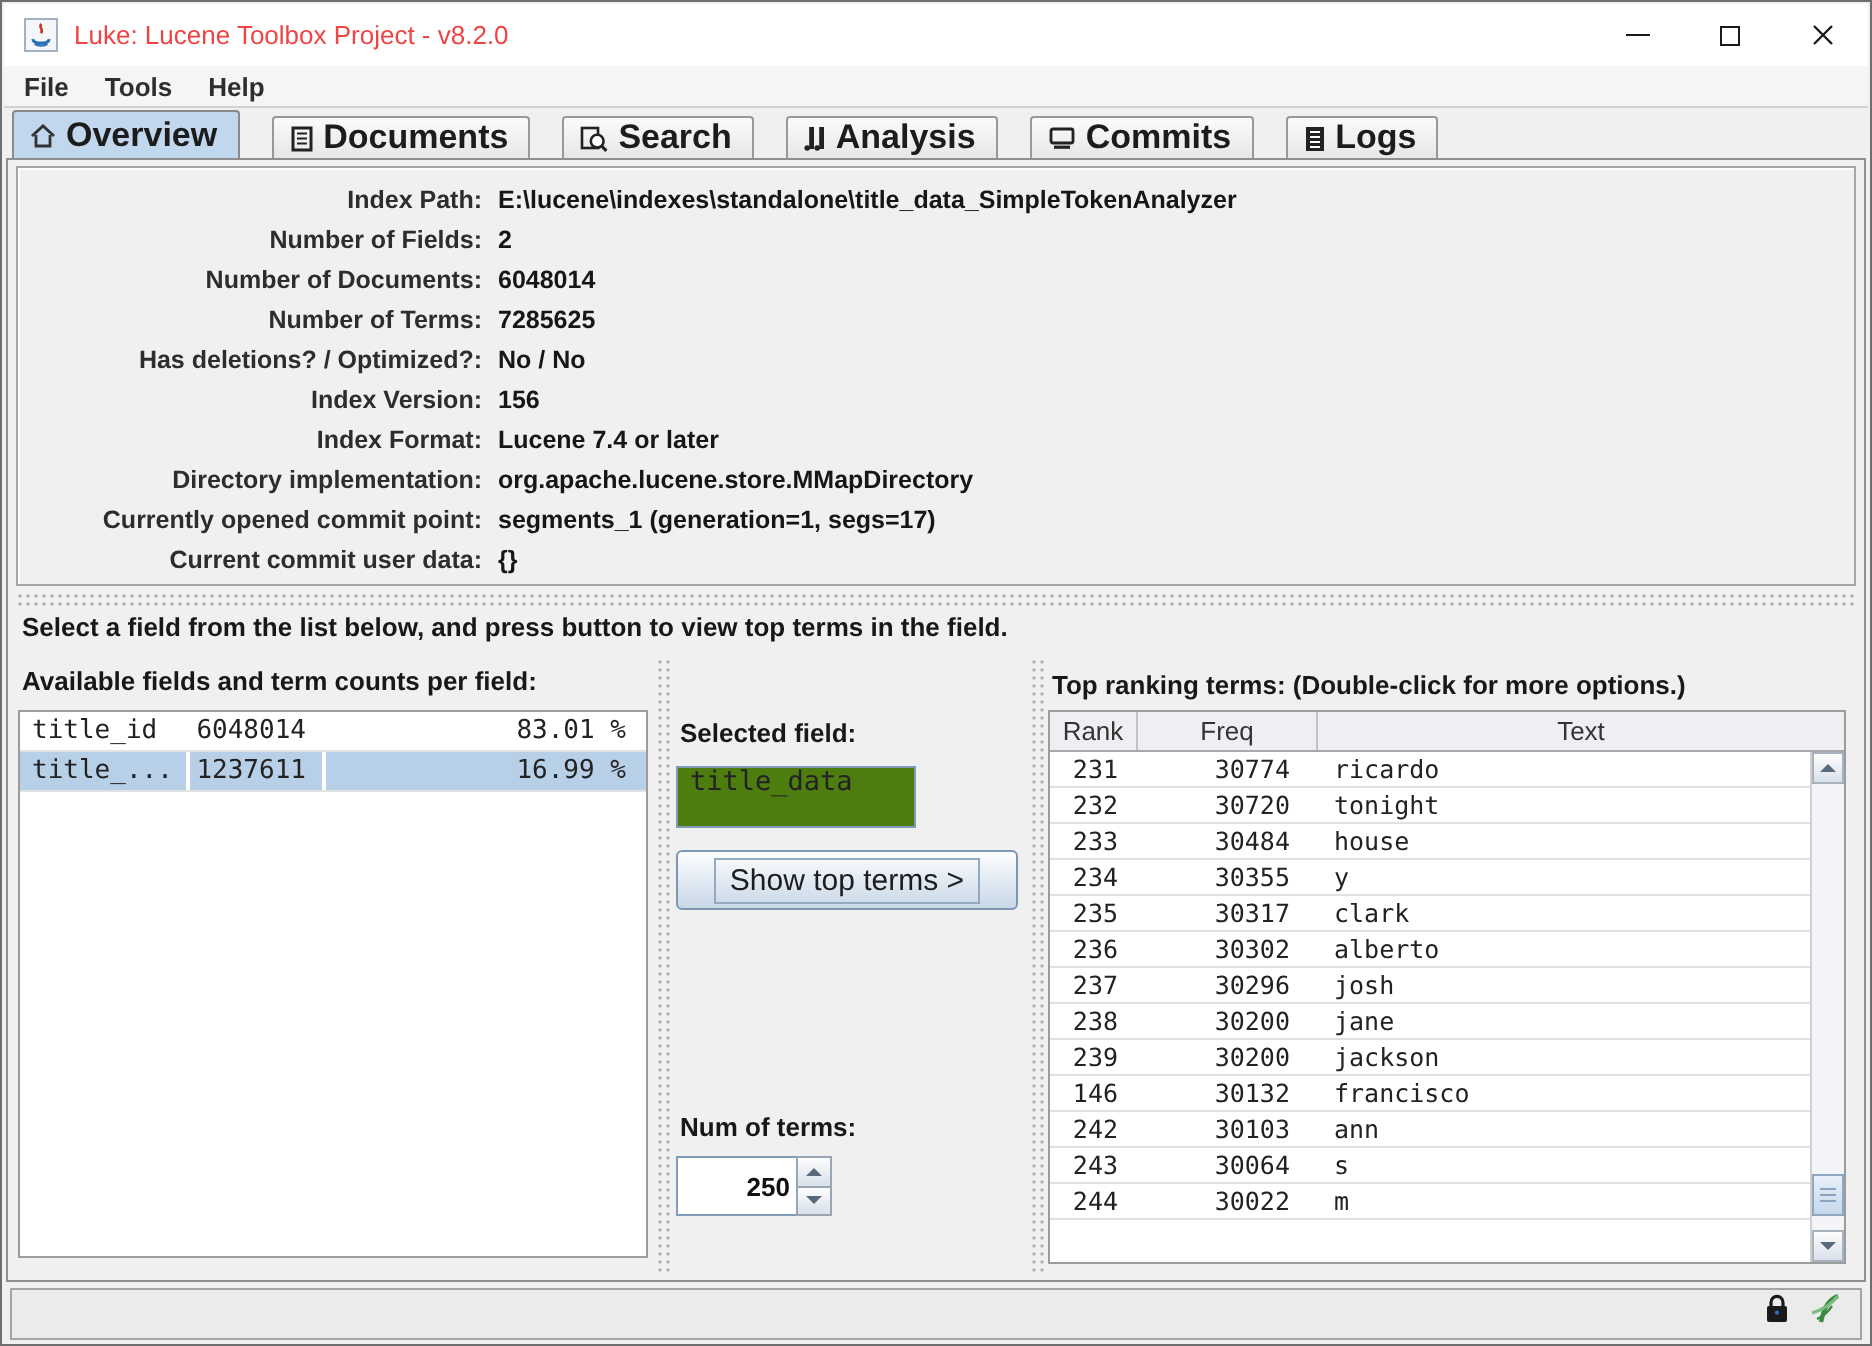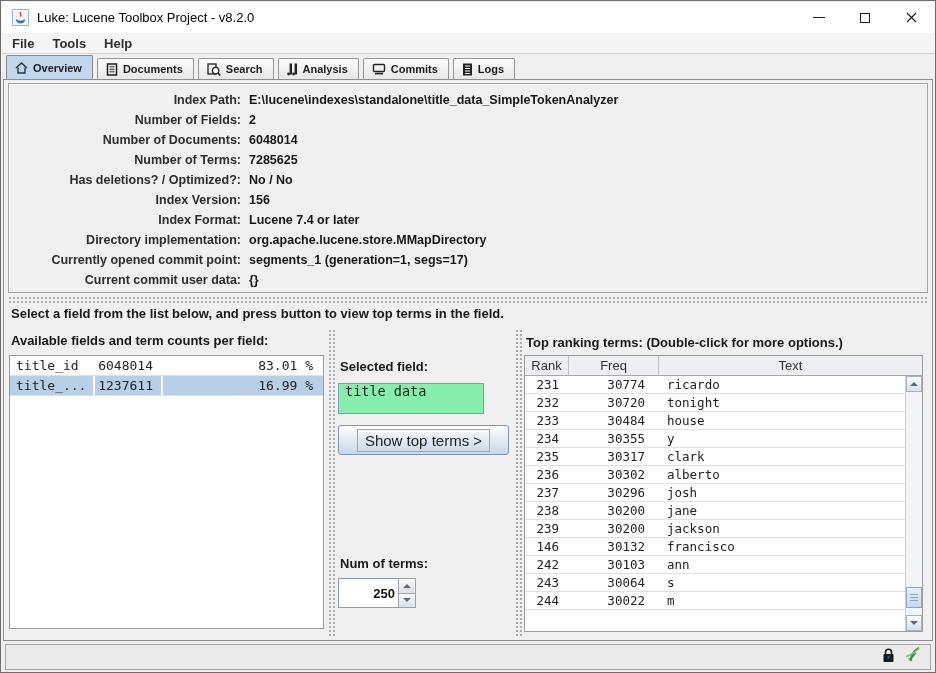--- a/index.html
+++ b/index.html
@@ -9,34 +9,34 @@
     background:#f0f0f0;
     font-family:"Liberation Sans", sans-serif;
     -webkit-font-smoothing:antialiased;
     overflow:hidden;
   }
   .window { position:absolute; inset:0; border:1px solid #6e6e6e; background:#f0f0f0; }
 
   
   .titlebar { position:absolute; left:1px; right:1px; top:1px; height:31px; background:#ffffff; display:flex; align-items:center; }
   .app-icon { margin-left:9px; width:18px; height:18px; display:flex; align-items:center; justify-content:center; }
-  .title-text { margin-left:8px; font-size:13px; color:#000000; }
+  .title-text { margin-left:8px; font-size:13px; color:#ef4444; }
   .win-controls { margin-left:auto; display:flex; height:100%; }
   .win-btn { width:46px; height:100%; display:flex; align-items:center; justify-content:center; }
   .glyph-min { width:12px; height:0; border-top:1px solid #1a1a1a; }
   .glyph-max { width:10px; height:10px; border:1px solid #1a1a1a; }
 
   
   .menubar { position:absolute; left:1px; right:1px; top:32px; height:21px; background:#f5f5f5; border-bottom:1px solid #d2d2d2; display:flex; align-items:center; font-size:13px; font-weight:700; color:#2e2e2e; }
   .menu-item { padding:0 9px; }
   .menu-item:first-child { margin-left:1px; }
 
   
   .tabstrip { position:absolute; left:1px; right:1px; top:53px; height:25px; display:flex; align-items:flex-end; padding-left:4px; }
-  .tab { height:21px; display:flex; align-items:center; gap:5px; padding:0 10px 0 8px; border:1px solid #989898; border-bottom:none; background:linear-gradient(#fbfbfb,#e7e7e7); margin-right:4px; border-radius:2px 2px 0 0; font-size:11px; font-weight:700; color:#1c1c1c; position:relative; }
+  .tab { height:21px; display:flex; align-items:center; gap:5px; padding:0 10px 0 8px; border:1px solid #989898; border-bottom:none; background:linear-gradient(#fbfbfb,#e7e7e7); margin-right:16px; border-radius:2px 2px 0 0; font-size:17px; font-weight:700; color:#1c1c1c; position:relative; }
   .tab.selected { height:24px; background:#c1d7ee; border-color:#8a8a8a; }
   .tab .ticon { display:flex; align-items:center; }
 
   
   .content { position:absolute; left:2px; right:2px; top:78px; height:562px; border:1px solid #8f8f8f; background:#f0f0f0; }
 
   .info-panel { position:absolute; left:4px; right:4px; top:3px; height:210px; border:1px solid #a5a5a5; box-shadow:inset 1px 1px 0 #fdfdfd; background:#f0f0f0; padding-top:6px; }
   .info-row { display:grid; grid-template-columns:240px auto; height:20px; align-items:center; }
   .info-label { text-align:right; padding-right:8px; font-weight:700; font-size:12.5px; color:#2d2d2d; white-space:nowrap; }
   .info-value { font-weight:700; font-size:12.5px; color:#161616; white-space:nowrap; }
@@ -63,21 +63,21 @@
   .fcell { display:flex; align-items:center; border-right:2px solid #ffffff; }
   .fcell:last-child { border-right:none; }
   .fcell.name { width:85px; padding-left:6px; }
   .fcell.count { width:68px; justify-content:flex-end; padding-right:8px; }
   .fcell.pct { flex:1; justify-content:flex-end; padding-right:10px; }
   .frow.selected .fcell { background:#b8cfe8; }
 
   
   .mid-panel { position:absolute; left:334px; top:249px; width:176px; bottom:3px; }
   .sel-label { position:absolute; left:2px; top:30px; }
-  .field-input { position:absolute; left:0px; top:54px; width:146px; height:31px; border:1px solid #7f9db9; background:#86efac; font-family:"DejaVu Sans Mono", monospace; font-size:13.5px; color:#222; padding:0 0 16px 6px; outline:none; }
+  .field-input { position:absolute; left:0px; top:54px; width:120px; height:31px; border:1px solid #7f9db9; background:#4d7c0f; font-family:"DejaVu Sans Mono", monospace; font-size:13.5px; color:#222; padding:0 0 16px 6px; outline:none; }
   .top-terms-btn { position:absolute; left:0px; top:96px; width:171px; height:30px; border:1px solid #7d97b2; border-radius:3px; background:linear-gradient(#ffffff,#e4ecf4 45%,#c9d7e7); display:flex; align-items:center; justify-content:center; cursor:default; }
   .btn-focus { border:1px solid #93a9bf; padding:2px 7px; font-size:15px; color:#1d1d1d; background:transparent; }
   .num-label { position:absolute; left:2px; top:227px; }
   .spinner { position:absolute; left:0px; top:249px; width:78px; height:30px; display:flex; }
   .spinner-input { width:60px; height:30px; border:1px solid #7f9db9; border-right:none; background:#fff; font-family:"Liberation Sans", sans-serif; font-weight:700; font-size:13px; color:#111; text-align:right; padding-right:3px; outline:none; }
   .spinner-btns { width:18px; display:flex; flex-direction:column; }
   .spin-btn { flex:1; border:1px solid #9aa6b2; background:linear-gradient(#fdfdfd,#d9e0ea); display:flex; align-items:center; justify-content:center; }
   .spin-btn + .spin-btn { border-top:none; }
   .tri-up { width:0; height:0; border-left:4px solid transparent; border-right:4px solid transparent; border-bottom:4px solid #5a6a7a; }
   .tri-down { width:0; height:0; border-left:4px solid transparent; border-right:4px solid transparent; border-top:4px solid #5a6a7a; }

